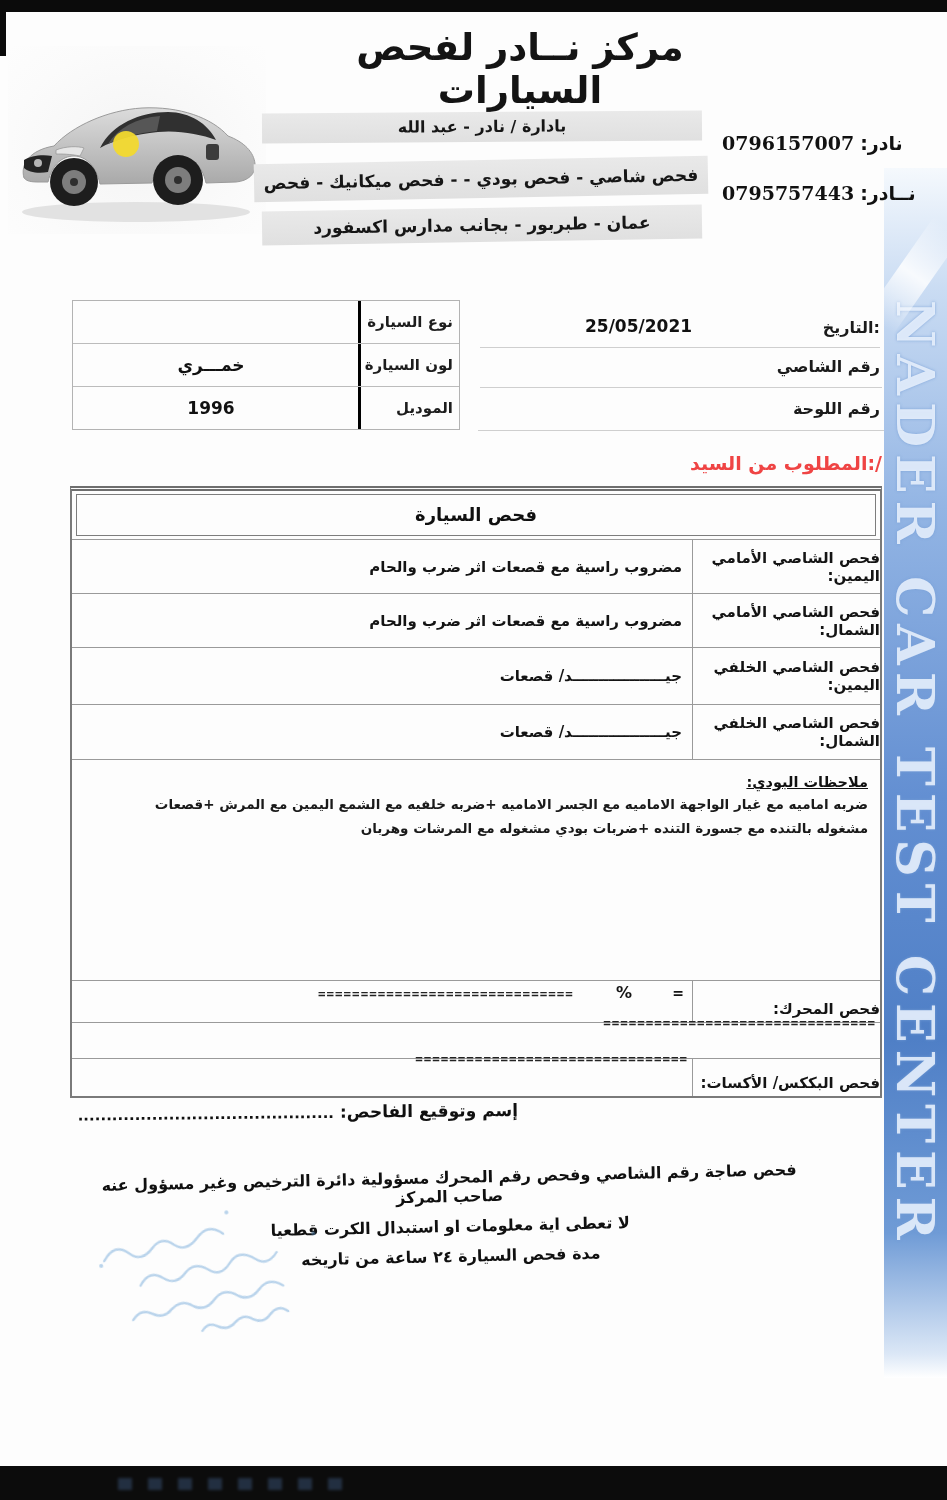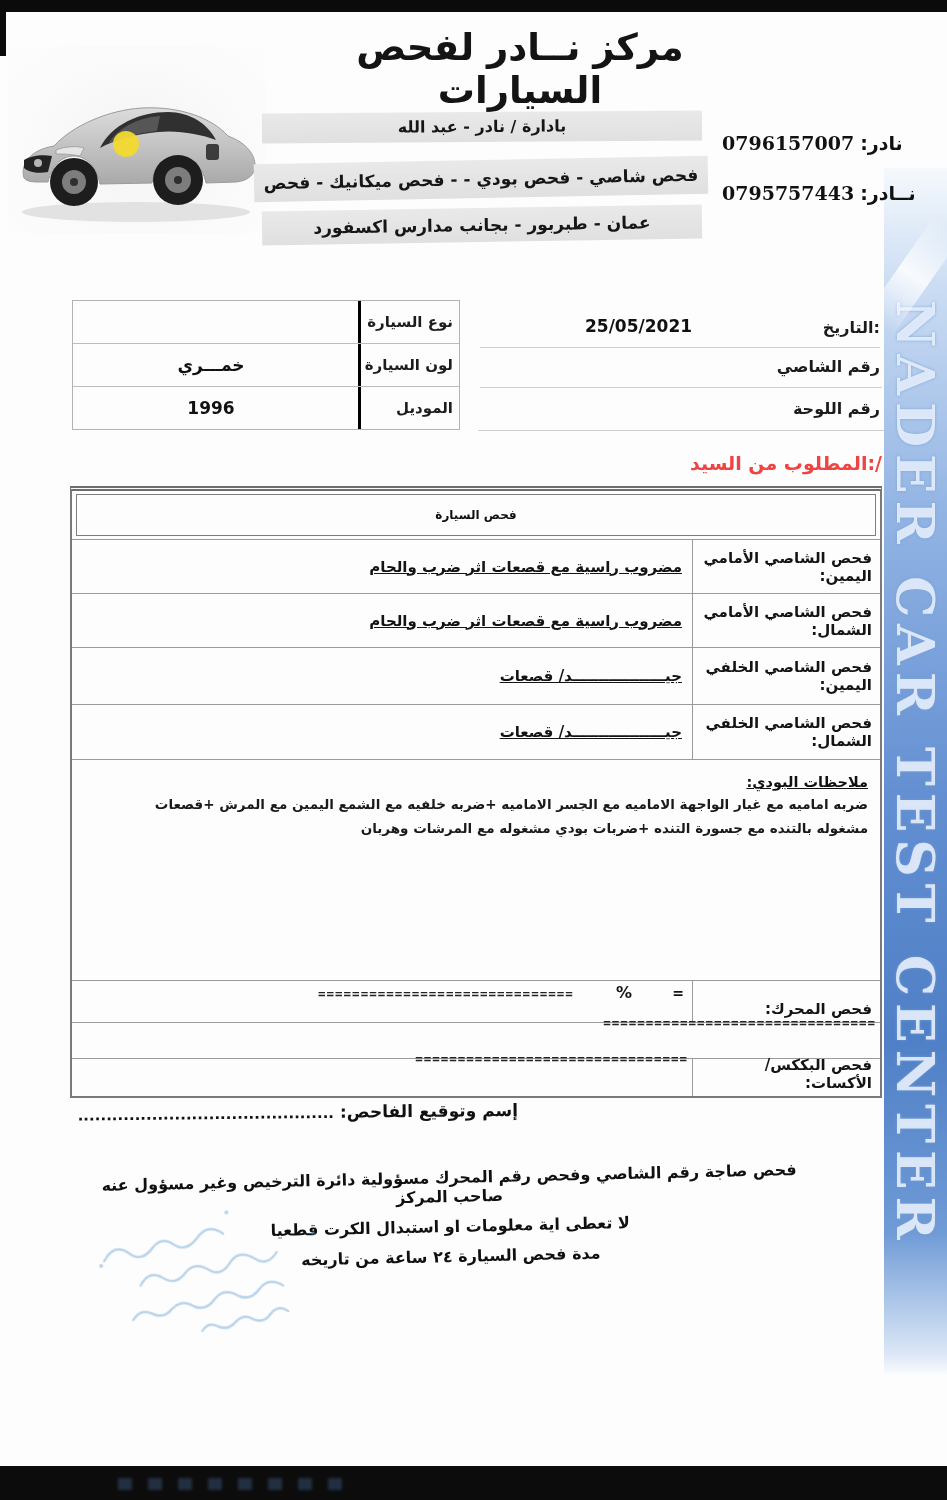--- a/index.html
+++ b/index.html
@@ -63,26 +63,26 @@
   .faint-line{border-top:1px solid #cfcfcf;height:0;}
   .fl1{left:480px;top:347px;width:400px;}
   .fl2{left:480px;top:387px;width:402px;}
   .fl3{left:478px;top:430px;width:406px;}
   .requested{left:660px;top:452px;width:222px;font-size:19px;font-weight:bold;text-align:right;color:#ef4444;}
 
   
   .insp-table{left:70px;top:486px;width:812px;border:2px solid #7a7a7a;border-top:5px double #6e6e6e;
     direction:rtl;background:transparent;box-sizing:border-box;}
   .insp-header{margin:3px 4px;border:1.5px solid #7d7d7d;height:40px;line-height:40px;
-    text-align:center;font-size:12px;font-weight:bold;color:#101010;}
+    text-align:center;font-size:18px;font-weight:bold;color:#101010;}
   .insp-row{display:flex;border-top:1px solid #9a9a9a;}
   .insp-label{width:188px;border-left:1px solid #9a9a9a;font-size:15px;font-weight:bold;color:#141414;
-    display:flex;align-items:center;padding-right:8px;box-sizing:border-box;}
+    display:flex;align-items:center;box-sizing:border-box;}
   .insp-value{flex:1;display:flex;align-items:center;font-size:15px;font-weight:bold;color:#141414;
-    padding-right:10px;box-sizing:border-box;text-align:center;text-decoration:underline;}
+    padding-right:10px;box-sizing:border-box;text-align:center;}
   .r1,.r2{height:53px;} .r3{height:56px;} .r4{height:54px;}
   .notes-cell{border-top:1px solid #9a9a9a;height:221px;padding:12px 12px;box-sizing:border-box;}
   .notes-title{font-size:14.5px;font-weight:bold;text-decoration:underline;color:#111;}
   .notes-text{font-size:13.5px;font-weight:bold;color:#1a1a1a;line-height:1.75;margin-top:2px;
     text-align:right;width:96%;}
   .eq-row .insp-label{align-items:flex-end;padding-bottom:4px;}
   .re{height:41px;} .rg{height:35px;} .rx{height:37px;}
   .eq-cell{position:relative;direction:ltr;}
   .filler{font-family:"DejaVu Sans Mono",monospace;font-weight:bold;font-size:12.5px;
     letter-spacing:1px;color:#222;white-space:nowrap;}

